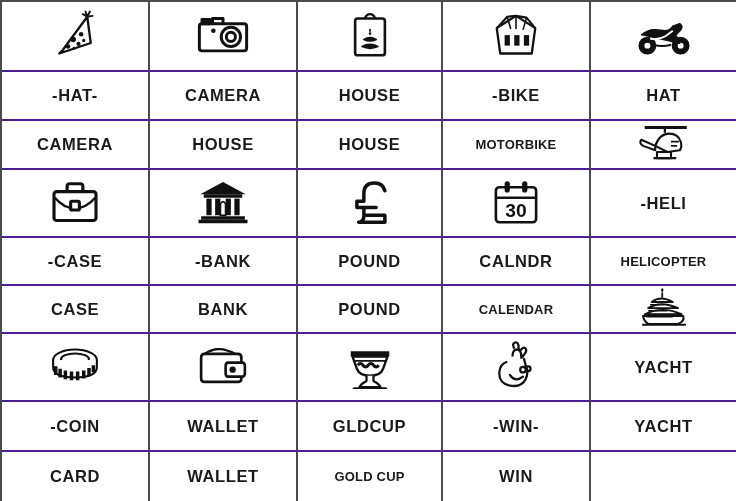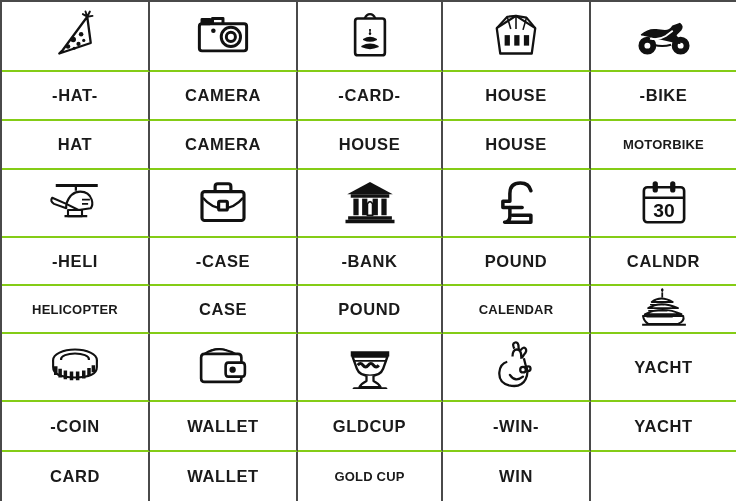--- a/index.html
+++ b/index.html
@@ -13,21 +13,21 @@
   #grid {
     width:736px; height:501px;
     display:grid;
     grid-template-columns: 148px 148px 145px 148px 147px;
     grid-template-rows: 70px 49px 49px 68px 48px 48px 68px 50px 51px;
     border-top:2px solid #4a4a4a;
     border-left:2px solid #4a4a4a;
   }
   .cell {
     border-right:2px solid #4a4a4a;
-    border-bottom:2px solid #84cc16;
+    border-bottom:2px solid #4c1d95;
     display:flex;
     align-items:center;
     justify-content:center;
     background:#ffffff;
     overflow:hidden;
   }
   .cell.icon-cell { padding:4px; }
   .label {
     font-weight:bold;
     font-size:16.5px;
@@ -109,23 +109,20 @@
       <path d="M16 35 q10 2 18 -3 l8 -6" stroke="#fff" stroke-width="2"></path>
       <path d="M20 42 q10 3 20 0" stroke-width="2.2"></path>
     </svg>
       </span>
     </div>
     <div class="cell">
       <span class="label">-HAT-</span>
     </div>
     <div class="cell">
       <span class="label">CAMERA</span>
-    </div>
-    <div class="cell">
-      <span class="label">-CARD-</span>
     </div>
     <div class="cell">
       <span class="label">HOUSE</span>
     </div>
     <div class="cell">
       <span class="label">-BIKE</span>
     </div>
     <div class="cell">
       <span class="label">HAT</span>
     </div>
@@ -213,20 +210,23 @@
     <div class="cell">
       <span class="label">CALNDR</span>
     </div>
     <div class="cell">
       <span class="label long">HELICOPTER</span>
     </div>
     <div class="cell">
       <span class="label">CASE</span>
     </div>
     <div class="cell">
+      <span class="label">BANK</span>
+    </div>
+    <div class="cell">
       <span class="label">POUND</span>
     </div>
     <div class="cell">
       <span class="label long">CALENDAR</span>
     </div>
     <div class="cell icon-cell">
       <span class="icon-wrap">
         <svg viewBox="0 0 64 64" fill="none" stroke="#111" stroke-width="2.2" stroke-linejoin="round">
       <path d="M30 8 q3 2 0 5 q-3-3 0-5" fill="#111" stroke="none"></path>
       <path d="M30 13 v6" stroke-width="2"></path>

